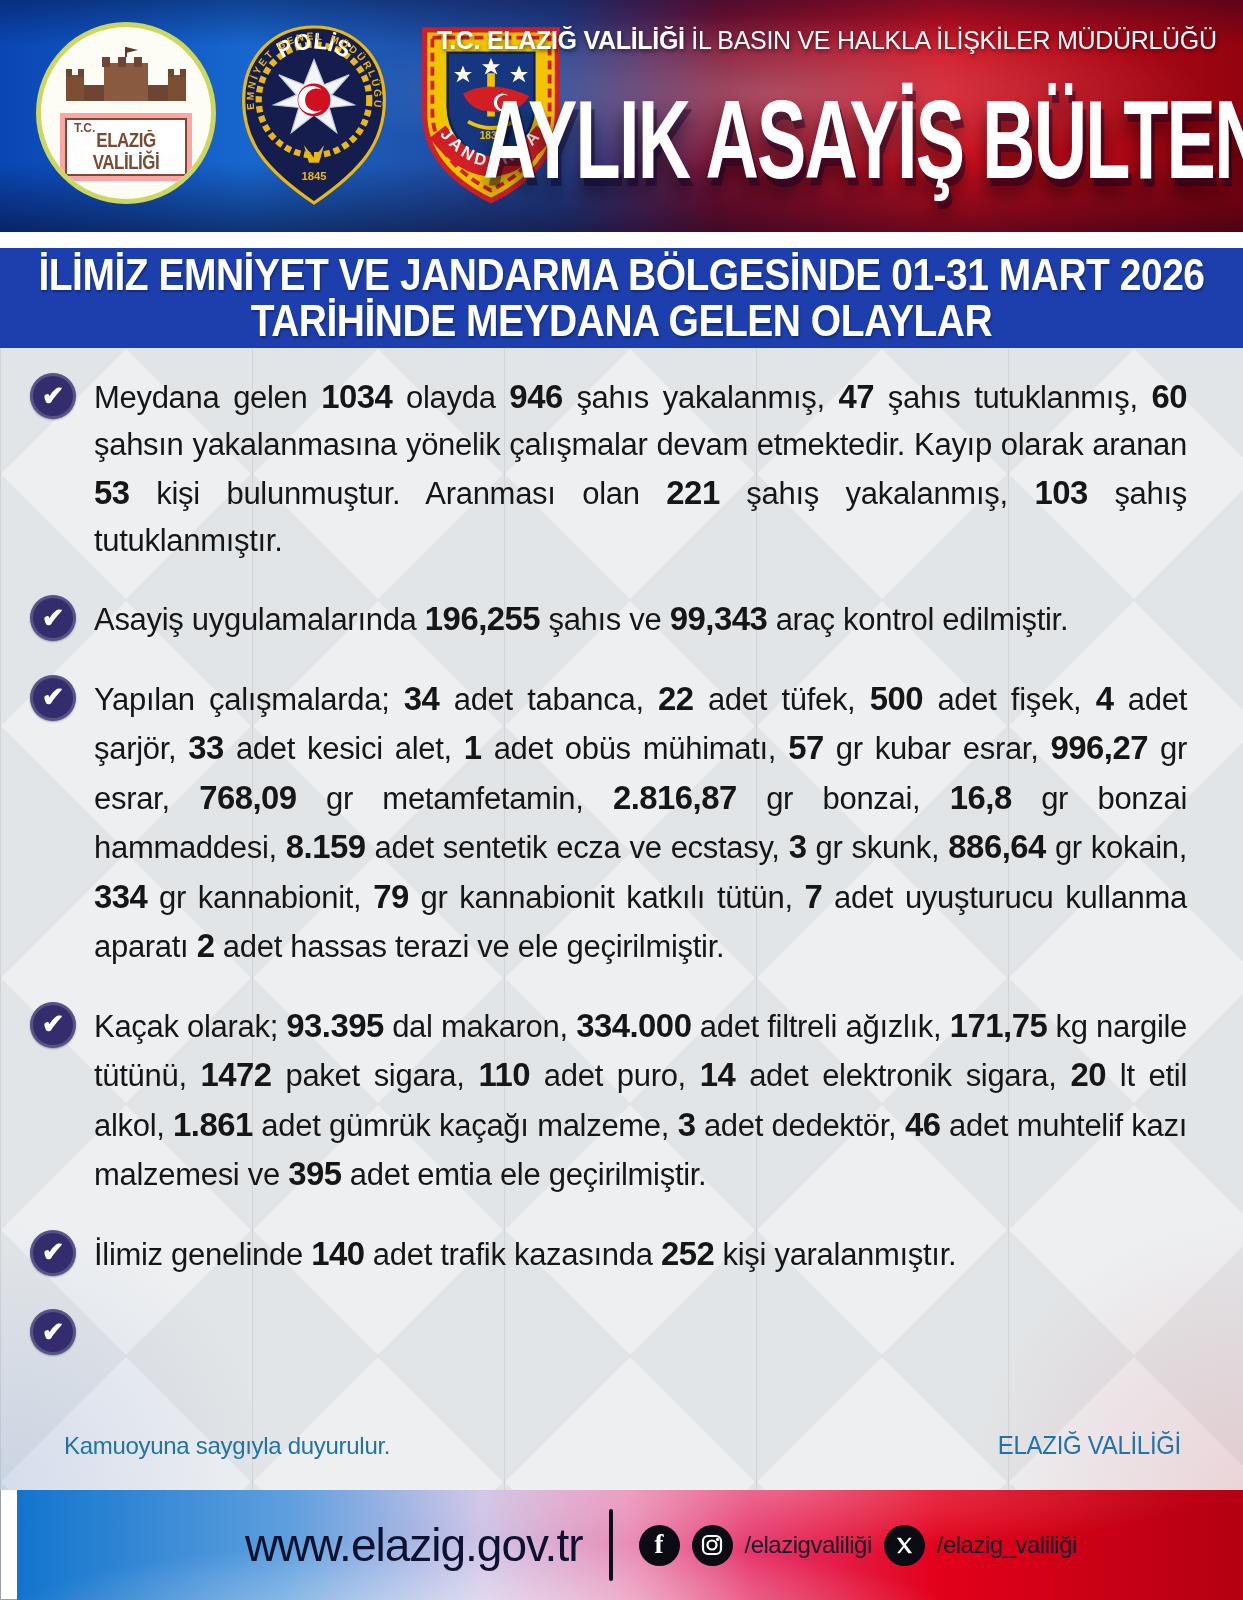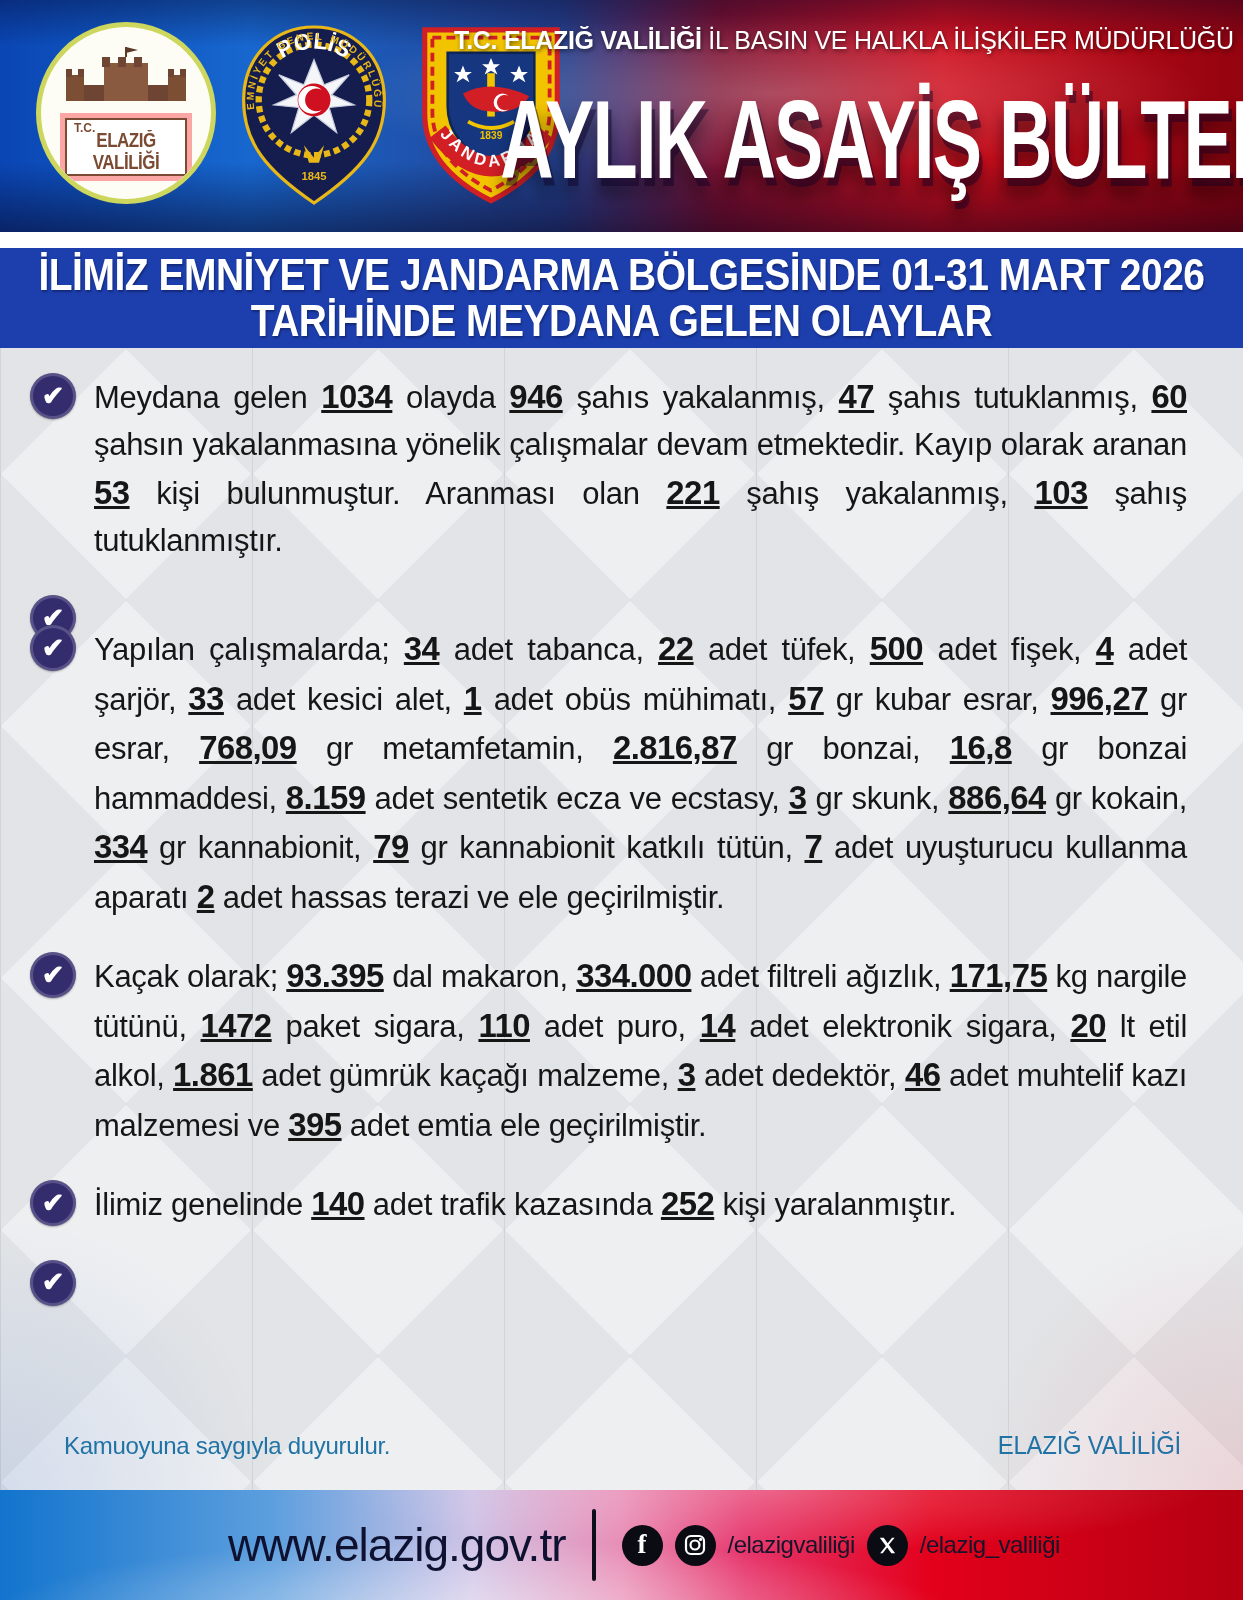--- a/index.html
+++ b/index.html
@@ -17,21 +17,21 @@
   
   .hdr{position:relative;height:232px;flex:0 0 232px;
     background:
       linear-gradient(180deg, rgba(5,5,40,.38), rgba(5,5,40,0) 20%, rgba(5,5,40,0) 70%, rgba(8,0,25,.5)),
       radial-gradient(ellipse at 62% 40%, rgba(255,255,255,.25), transparent 40%),
       linear-gradient(90deg,#0a46b4 0%,#1767cf 20%,#25418f 45%,#7e1030 58%,#cf0e1d 76%,#93030f 100%);
     overflow:hidden;}
   .logos{position:absolute;left:36px;top:22px;display:flex;align-items:flex-start;gap:22px;}
   .logo-oval{width:180px;height:182px;background:#fdfdf6;border:5px solid #cdd75e;border-radius:50%;
     display:flex;align-items:center;justify-content:center;overflow:hidden;}
-  .hdr-text{position:absolute;right:19px;top:26px;width:770px;text-align:center;color:#fff;}
+  .hdr-text{position:absolute;right:36px;top:26px;width:770px;text-align:center;color:#fff;}
   .dept-line{font-size:25px;letter-spacing:-0.3px;white-space:nowrap;text-shadow:1px 2px 4px rgba(0,0,0,.55);}
   .dept-line .b{font-weight:700;}
   .main-title{margin-top:34px;font-weight:700;font-size:84px;letter-spacing:-2px;white-space:nowrap;
     transform:scale(.88,1.32);transform-origin:50% 40%;
     text-shadow:4px 6px 0 rgba(15,0,35,.45),0 12px 16px rgba(0,0,0,.55);}
 
   .white-strip{height:16px;flex:0 0 16px;background:#fff;}
 
   
   .banner{height:100px;flex:0 0 100px;background:var(--banner-blue);color:#fff;
@@ -47,34 +47,34 @@
     background-image:
       radial-gradient(circle at 0% 100%, rgba(40,90,200,.12), transparent 16%),
       radial-gradient(circle at 100% 100%, rgba(220,20,40,.12), transparent 16%),
       linear-gradient(45deg, rgba(125,130,142,.10) 25%, transparent 25.4%, transparent 74.6%, rgba(125,130,142,.10) 75%),
       linear-gradient(135deg, rgba(125,130,142,.10) 25%, transparent 25.4%, transparent 74.6%, rgba(125,130,142,.10) 75%),
       linear-gradient(90deg, rgba(110,110,125,.14) 1px, transparent 1px);
     background-size:100% 100%,100% 100%,252px 252px,252px 252px,252px 100%;}
   #paragraphs{display:flex;flex-direction:column;gap:30px;}
   .para{position:relative;padding-left:64px;font-size:31px;line-height:1.5;
     text-align:justify;letter-spacing:-0.3px;}
-  .para .n{font-weight:700;font-size:1.06em;letter-spacing:-0.5px;text-decoration:underline;}
+  .para .n{font-weight:700;font-size:1.06em;letter-spacing:-0.5px;}
   .bullet{position:absolute;left:0;top:1px;width:46px;height:46px;border-radius:50%;
     background:var(--bullet-navy);color:#fff;display:flex;align-items:center;justify-content:center;
     font-size:27px;font-weight:700;box-shadow:inset 0 0 0 3px rgba(255,255,255,.18),0 1px 2px rgba(0,0,0,.3);}
   .signoff{margin-top:auto;display:flex;justify-content:space-between;align-items:flex-end;
     padding:10px 6px 16px 34px;color:var(--signoff-blue);font-size:24px;letter-spacing:-0.3px;}
   .so-right{font-weight:500;transform:scaleY(1.08);transform-origin:bottom right;}
 
   
   .ftr{height:110px;flex:0 0 110px;display:flex;align-items:center;gap:26px;padding-left:228px;
     background:
       radial-gradient(ellipse at 38% 120%, rgba(255,255,255,.5), transparent 45%),
       radial-gradient(ellipse at 62% 0%, rgba(255,255,255,.25), transparent 40%),
-      linear-gradient(90deg,#1274cd 0%,#5d9fde 22%,#cfc3e6 38%,#e88bb4 50%,#e6356b 60%,#e3001b 75%,#b40011 100%);}
+      linear-gradient(90deg,#1274cd 0%,#5d9fde 22%,#cfc3e6 38%,#e88bb4 50%,#e6356b 60%,#e3001b 75%,#b40011 100%); margin-left: 17px;}
   .www{font-size:46px;letter-spacing:-1px;color:#0e1230;font-weight:500;}
   .ftr-divider{width:4px;height:72px;background:#0d0d1c;border-radius:2px;}
   .social{display:flex;align-items:center;gap:12px;}
   .sicon{width:41px;height:41px;border-radius:50%;background:#0b0b14;display:flex;align-items:center;justify-content:center;flex:0 0 41px;}
   .sicon svg{display:block;}
   .fb-f{color:#fff;font-weight:700;font-size:27px;font-family:"Liberation Serif",serif;margin-top:-2px;}
   .handle{font-size:24px;color:#14142a;letter-spacing:-0.5px;}
 
   
   .val-inner{text-align:center;width:100%;}
@@ -173,21 +173,21 @@
   <div class="white-strip"></div>
 
   <div class="banner">
     <div class="bline">İLİMİZ EMNİYET VE JANDARMA BÖLGESİNDE 01-31 MART 2026</div>
     <div class="bline">TARİHİNDE MEYDANA GELEN OLAYLAR</div>
   </div>
 
   <main class="bodyarea">
     <div id="paragraphs">
         <div class="para"><span class="bullet">✔</span><span><span>Meydana gelen </span><span class="n">1034</span><span> olayda </span><span class="n">946</span><span> şahıs yakalanmış, </span><span class="n">47</span><span> şahıs tutuklanmış, </span><span class="n">60</span><span> şahsın yakalanmasına yönelik çalışmalar devam etmektedir. Kayıp olarak aranan </span><span class="n">53</span><span> kişi bulunmuştur. Aranması olan </span><span class="n">221</span><span> şahış yakalanmış, </span><span class="n">103</span><span> şahış tutuklanmıştır.</span></span></div>
-        <div class="para"><span class="bullet">✔</span></div>
+        <div class="para"><span class="bullet">✔</span><span><span>Asayiş uygulamalarında </span><span class="n">196,255</span><span> şahıs ve </span><span class="n">99,343</span><span> araç kontrol edilmiştir.</span></span></div>
         <div class="para"><span class="bullet">✔</span><span><span>Yapılan çalışmalarda; </span><span class="n">34</span><span> adet tabanca, </span><span class="n">22</span><span> adet tüfek, </span><span class="n">500</span><span> adet fişek, </span><span class="n">4</span><span> adet şarjör, </span><span class="n">33</span><span> adet kesici alet, </span><span class="n">1</span><span> adet obüs mühimatı, </span><span class="n">57</span><span> gr kubar esrar, </span><span class="n">996,27</span><span> gr esrar, </span><span class="n">768,09</span><span> gr metamfetamin, </span><span class="n">2.816,87</span><span> gr bonzai, </span><span class="n">16,8</span><span> gr bonzai hammaddesi, </span><span class="n">8.159</span><span> adet sentetik ecza ve ecstasy, </span><span class="n">3</span><span> gr skunk, </span><span class="n">886,64</span><span> gr kokain, </span><span class="n">334</span><span> gr kannabionit, </span><span class="n">79</span><span> gr kannabionit katkılı tütün, </span><span class="n">7</span><span> adet uyuşturucu kullanma aparatı </span><span class="n">2</span><span> adet hassas terazi ve ele geçirilmiştir.</span></span></div>
         <div class="para"><span class="bullet">✔</span><span><span>Kaçak olarak; </span><span class="n">93.395</span><span> dal makaron, </span><span class="n">334.000</span><span> adet filtreli ağızlık, </span><span class="n">171,75</span><span> kg nargile tütünü, </span><span class="n">1472</span><span> paket sigara, </span><span class="n">110</span><span> adet puro, </span><span class="n">14</span><span> adet elektronik sigara, </span><span class="n">20</span><span> lt etil alkol, </span><span class="n">1.861</span><span> adet gümrük kaçağı malzeme, </span><span class="n">3</span><span> adet dedektör, </span><span class="n">46</span><span> adet muhtelif kazı malzemesi  ve </span><span class="n">395</span><span> adet emtia ele geçirilmiştir.</span></span></div>
         <div class="para"><span class="bullet">✔</span><span><span>İlimiz genelinde </span><span class="n">140</span><span> adet trafik kazasında </span><span class="n">252</span><span> kişi yaralanmıştır.</span></span></div>
         <div class="para"><span class="bullet">✔</span></div>
       </div>
     <div class="signoff">
       <span class="so-left">Kamuoyuna saygıyla duyurulur.</span>
       <span class="so-right">ELAZIĞ VALİLİĞİ</span>
     </div>
   </main>

